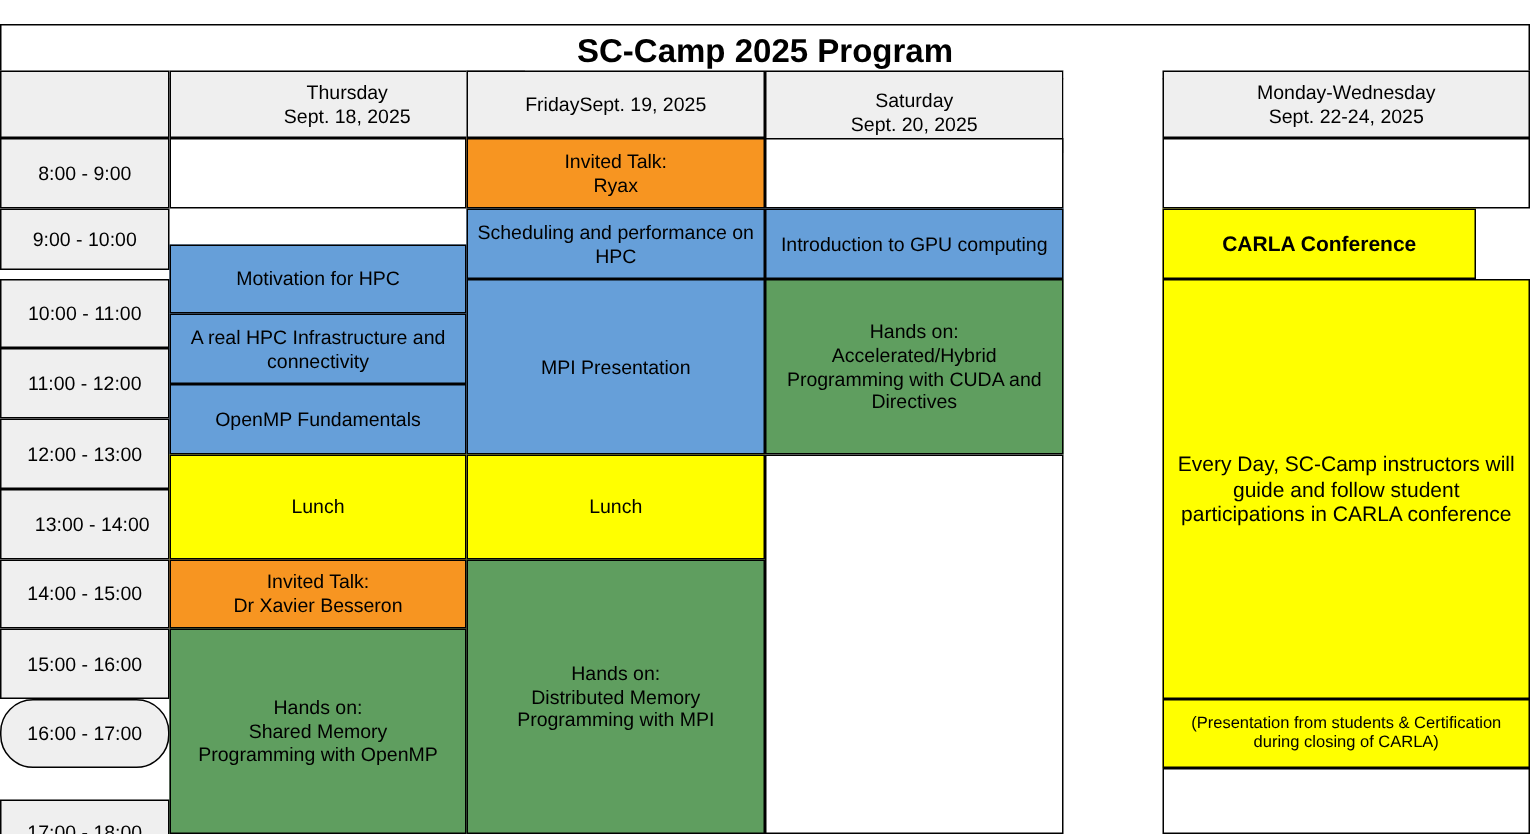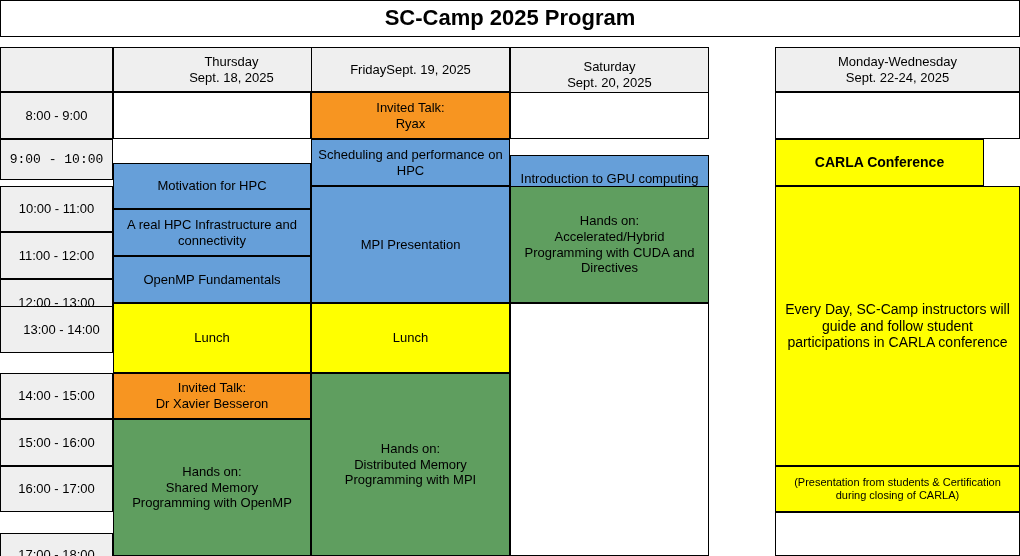--- a/index.html
+++ b/index.html
@@ -49,21 +49,21 @@
     position: absolute;
     background: #ffffff;
     border: none;
   }
 </style>
 </head>
 <body>
 
 <div id="page">
 
-  <div class="cell title-cell" style="left:0px; top:0px; width:1020px; height:37px;">SC-Camp 2025 Program</div>
+  <div class="cell title-cell" style="left:0px; top:16px; width:1020px; height:37px;">SC-Camp 2025 Program</div>
 
   <div class="cell header-cell" style="left:0px; top:47px; width:113px; height:45px;"></div>
 
   <div class="cell header-cell" style="left:113px; top:47px; width:237px; height:45px; flex-direction:column;">
     <span>Thursday</span>
     <span>Sept. 18, 2025</span>
   </div>
 
   <div class="cell header-cell" style="left:311px; top:47px; width:199px; height:45px; flex-direction:row;">
     <span>Friday</span>
@@ -76,28 +76,28 @@
   </div>
 
   <div class="gap-col" style="left:709px; top:47px; width:66px; height:509px;"></div>
 
   <div class="cell header-cell" style="left:775px; top:47px; width:245px; height:45px; flex-direction:column;">
     <span>Monday-Wednesday</span>
     <span>Sept. 22-24, 2025</span>
   </div>
 
   <div class="cell time-cell" style="left:0px; top:92px; width:113px; height:47px;">8:00 - 9:00</div>
-  <div class="cell time-cell" style="left:0px; top:139px; width:113px; height:41px;font-family:Liberation Mono, monospace;">9:00 - 10:00</div>
+  <div class="cell time-cell" style="left:0px; top:139px; width:113px; height:41px;">9:00 - 10:00</div>
   <div class="cell time-cell" style="left:0px; top:186px; width:113px; height:46px;">10:00 - 11:00</div>
   <div class="cell time-cell" style="left:0px; top:232px; width:113px; height:47px;">11:00 - 12:00</div>
   <div class="cell time-cell" style="left:0px; top:279px; width:113px; height:47px;">12:00 - 13:00</div>
-  <div class="cell time-cell" style="left:0px; top:306px; width:113px; height:47px;padding-left:14px;">13:00 - 14:00</div>
+  <div class="cell time-cell" style="left:0px; top:326px; width:113px; height:47px;padding-left:14px;">13:00 - 14:00</div>
   <div class="cell time-cell" style="left:0px; top:373px; width:113px; height:46px;">14:00 - 15:00</div>
   <div class="cell time-cell" style="left:0px; top:419px; width:113px; height:47px;">15:00 - 16:00</div>
-  <div class="cell time-cell" style="left:0px; top:466px; width:113px; height:46px;">16:00 - 17:00</div>
+  <div class="cell time-cell" style="left:0px; top:466px; width:113px; height:46px;border-radius:22px;">16:00 - 17:00</div>
   <div class="cell time-cell" style="left:0px; top:533px; width:113px; height:44px;">17:00 - 18:00</div>
 
   <div class="cell blank-cell" style="left:113px; top:92px; width:198px; height:47px;"></div>
   <div class="cell" style="left:113px; top:163px; width:198px; height:46px; background:#669fd9;">Motivation for HPC</div>
   <div class="cell" style="left:113px; top:209px; width:198px; height:47px; background:#669fd9;">A real HPC Infrastructure and connectivity</div>
   <div class="cell" style="left:113px; top:256px; width:198px; height:47px; background:#669fd9;">OpenMP Fundamentals</div>
   <div class="cell" style="left:113px; top:303px; width:198px; height:70px; background:#ffff00;">Lunch</div>
   <div class="cell" style="left:113px; top:373px; width:198px; height:46px; background:#f79521;">Invited Talk:
 Dr Xavier Besseron</div>
   <div class="cell" style="left:113px; top:419px; width:198px; height:137px; background:#5f9e5f;">Hands on:
@@ -107,21 +107,21 @@
   <div class="cell" style="left:311px; top:92px; width:199px; height:47px; background:#f79521;">Invited Talk:
 Ryax</div>
   <div class="cell" style="left:311px; top:139px; width:199px; height:47px; background:#669fd9;">Scheduling and performance on HPC</div>
   <div class="cell" style="left:311px; top:186px; width:199px; height:117px; background:#669fd9;">MPI Presentation</div>
   <div class="cell" style="left:311px; top:303px; width:199px; height:70px; background:#ffff00;">Lunch</div>
   <div class="cell" style="left:311px; top:373px; width:199px; height:183px; background:#5f9e5f;">Hands on:
 Distributed Memory
 Programming with MPI</div>
 
   <div class="cell blank-cell" style="left:510px; top:92px; width:199px; height:47px;"></div>
-  <div class="cell" style="left:510px; top:139px; width:199px; height:47px; background:#669fd9;margin-top:16px;">Introduction to GPU computing</div>
+  <div class="cell" style="left:510px; top:139px; width:199px; height:47px; background:#669fd9;">Introduction to GPU computing</div>
   <div class="cell" style="left:510px; top:186px; width:199px; height:117px; background:#5f9e5f;">Hands on:
 Accelerated/Hybrid
 Programming with CUDA and Directives</div>
   <div class="cell blank-cell" style="left:510px; top:303px; width:199px; height:253px;"></div>
 
   <div class="cell blank-cell" style="left:775px; top:92px; width:245px; height:47px;"></div>
   <div class="cell" style="left:775px; top:139px; width:209px; height:47px; background:#ffff00; font-weight:bold; font-size:14px;">CARLA Conference</div>
   <div class="cell" style="left:775px; top:186px; width:245px; height:280px; background:#ffff00; font-size:14px;">Every Day, SC-Camp instructors will guide and follow student participations in CARLA conference</div>
   <div class="cell" style="left:775px; top:466px; width:245px; height:46px; background:#ffff00; font-size:11px;">(Presentation from students &amp; Certification during closing of CARLA)</div>
   <div class="cell blank-cell" style="left:775px; top:512px; width:245px; height:44px;"></div>

